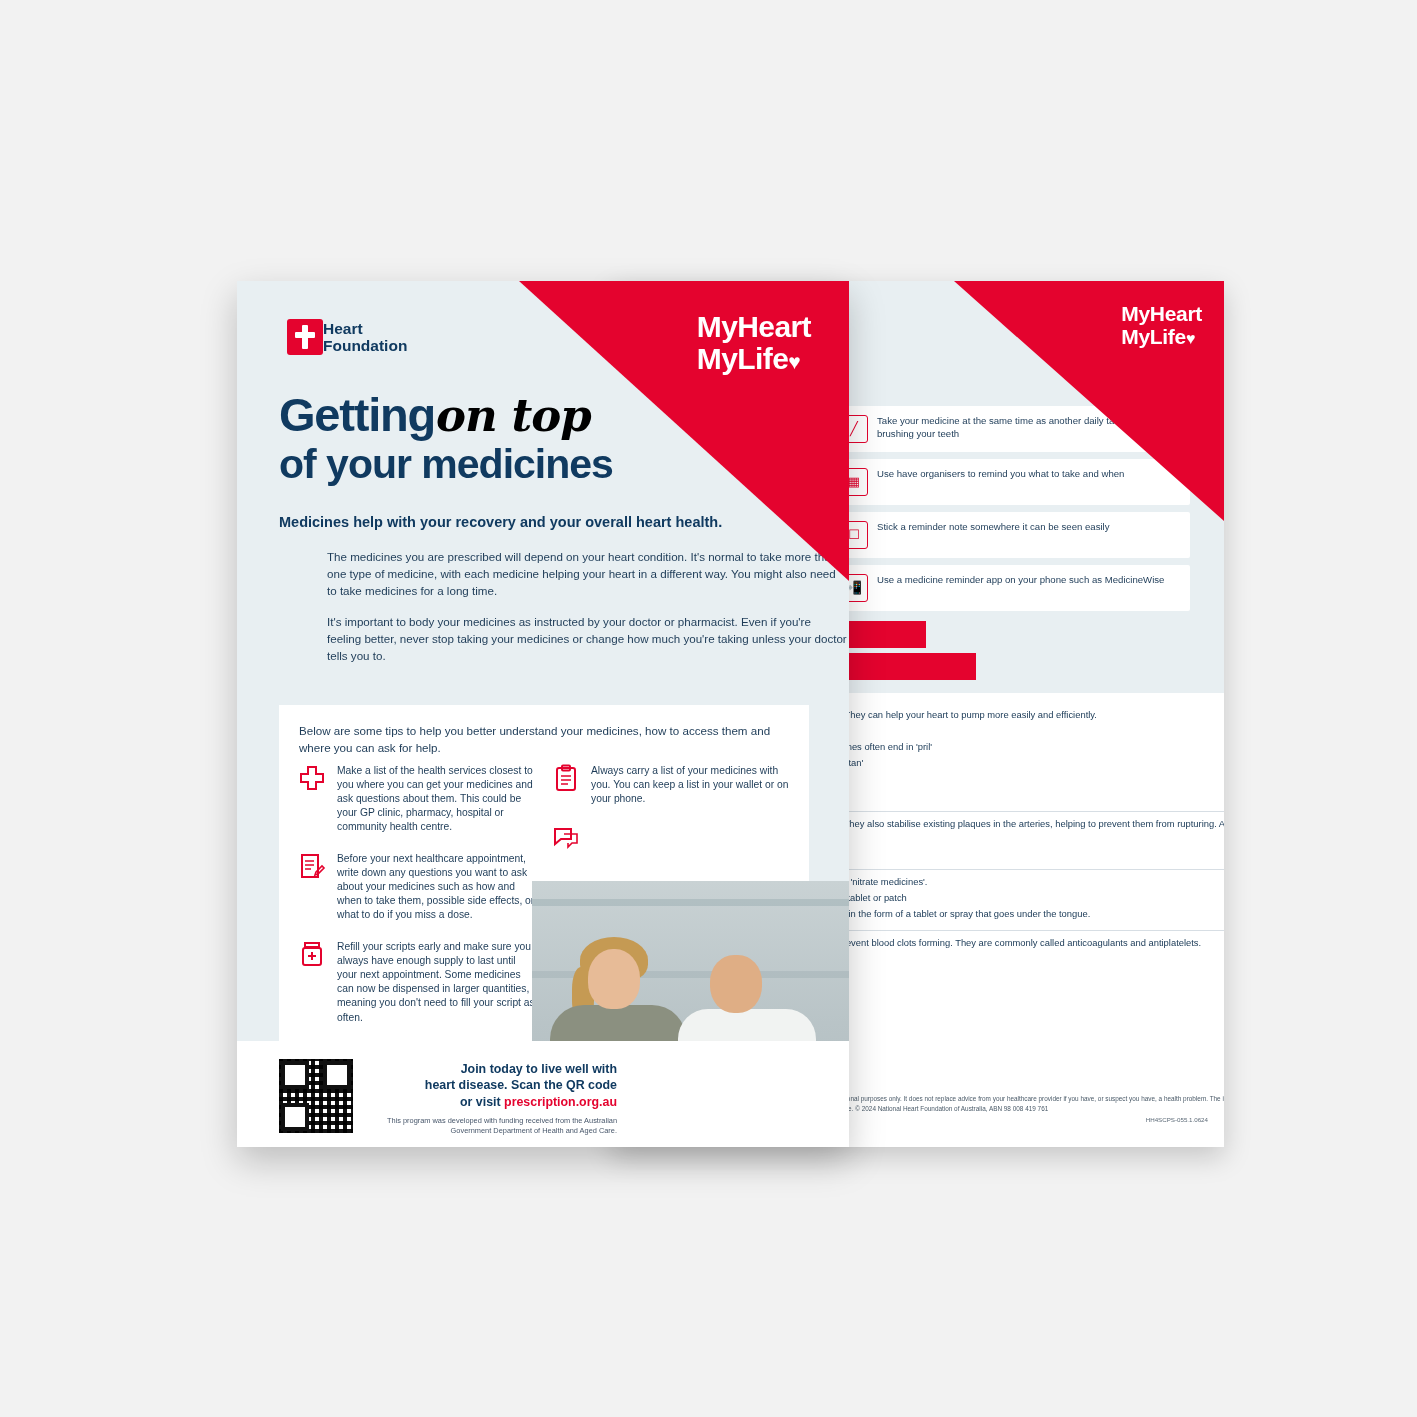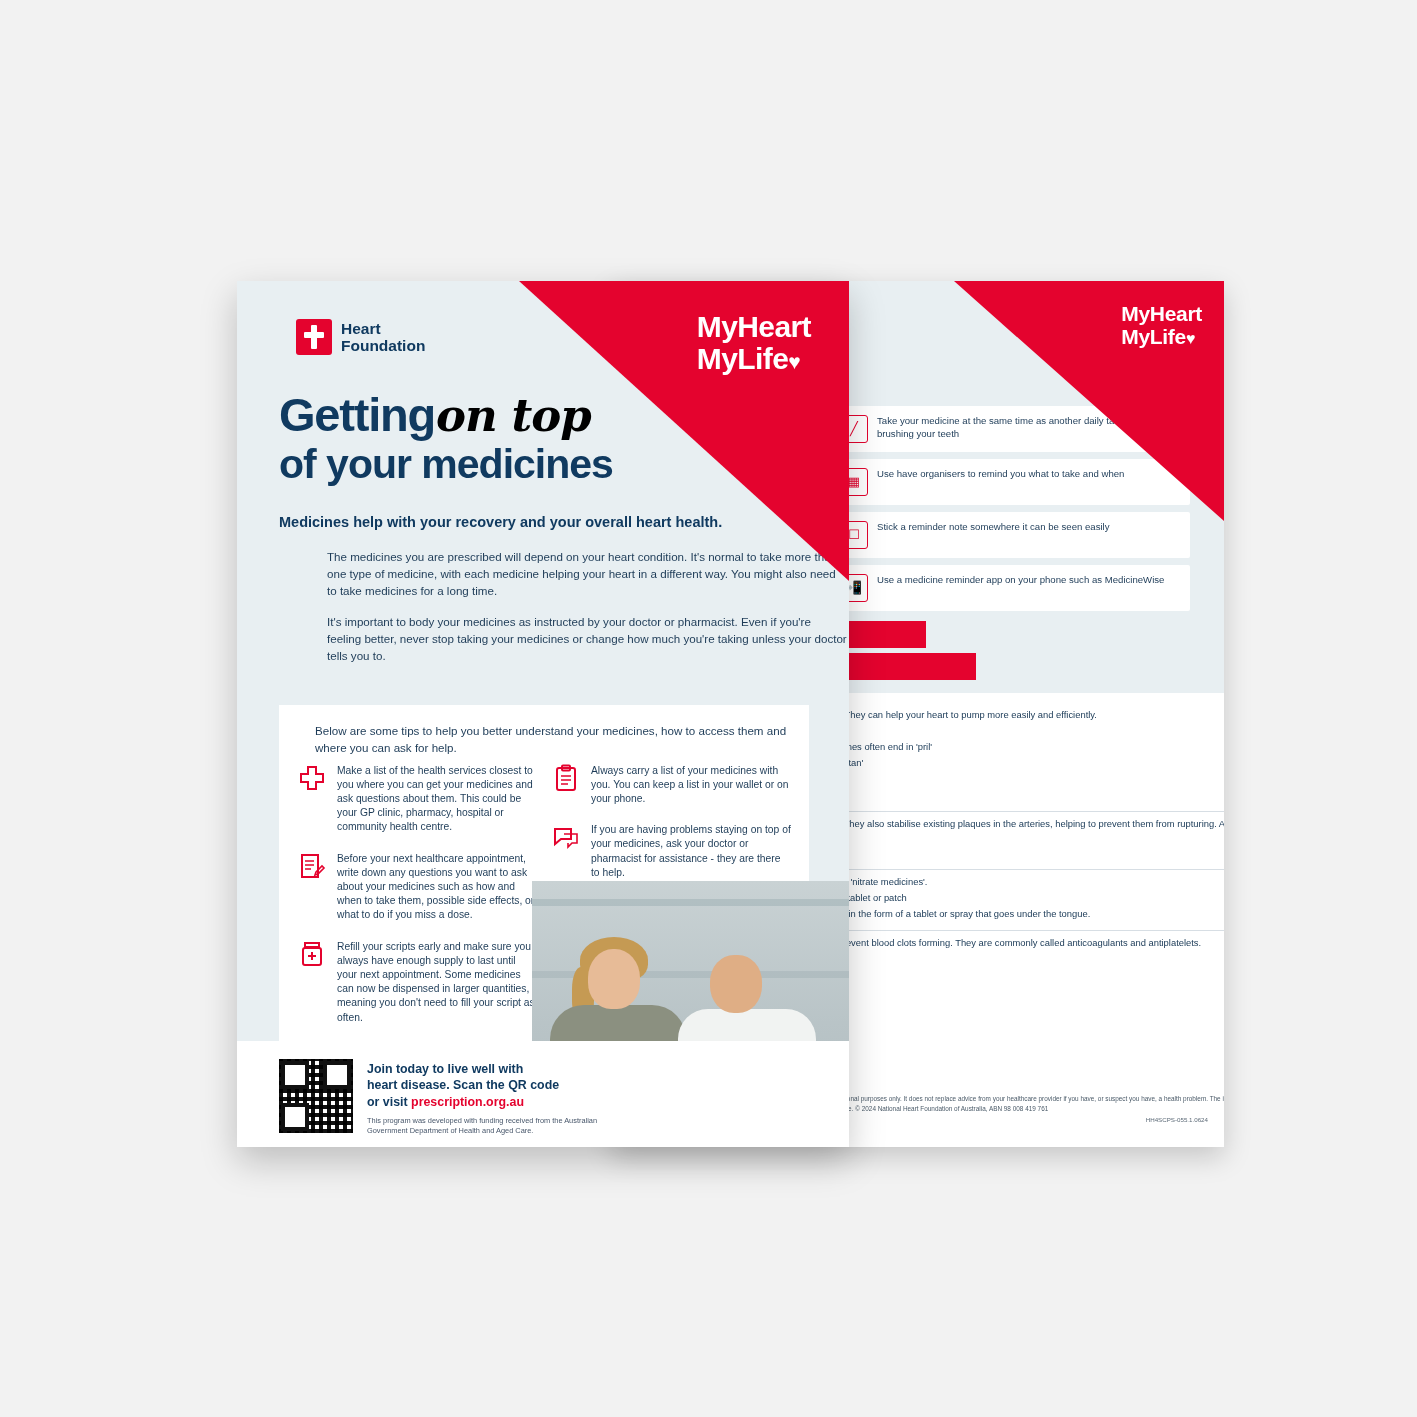--- a/index.html
+++ b/index.html
@@ -93,21 +93,21 @@
     position:absolute;right:0;top:0;width:330px;height:300px;
     background:#e4032e;
     clip-path:polygon(100% 0,100% 100%,0 0);
   }
   .front-logo{
     position:absolute;right:38px;top:30px;color:#fff;
     font-weight:bold;font-size:30px;line-height:1.06;letter-spacing:-.6px;
   }
   .front-logo .heart{font-size:21px;}
 
-  .hf-logo{position:absolute;left:59px;top:38px;display:flex;align-items:center;gap:9px;}
+  .hf-logo{position:absolute;left:50px;top:38px;display:flex;align-items:center;}
   .hf-mark{
     width:36px;height:36px;background:#e4032e;border-radius:3px;position:relative;
   }
   .hf-mark:before{
     content:"";position:absolute;left:15px;top:6px;width:6px;height:24px;background:#fff;border-radius:1px;
   }
   .hf-mark:after{
     content:"";position:absolute;left:8px;top:13px;width:20px;height:6px;background:#fff;border-radius:1px;
   }
   .hf-text{color:#103a60;font-weight:bold;font-size:15.5px;line-height:1.12;}
@@ -137,21 +137,21 @@
   .section-head{
     position:absolute;left:42px;top:393px;width:375px;
     background:#e4032e;color:#fff;font-weight:bold;font-size:15.5px;
     padding:6px 13px;
   }
   .panel{
     position:absolute;left:42px;top:424px;width:530px;height:470px;
     background:#ffffff;
   }
   .panel-intro{
-    padding:18px 20px 6px 36px;color:#1d3b57;font-size:11.6px;line-height:1.45;
+    padding:18px 20px 6px 20px;color:#1d3b57;font-size:11.6px;line-height:1.45;
   }
   .tips{display:flex;padding:0 18px;gap:14px;}
   .col{flex:1;}
   .tip{display:flex;gap:10px;margin-bottom:16px;}
   .tip-ic{
     flex:0 0 auto;width:30px;height:30px;color:#e4032e;
     display:flex;align-items:center;justify-content:center;
   }
   .tip-ic svg{width:28px;height:28px;}
   .tip-tx{color:#1d3b57;font-size:10.3px;line-height:1.38;padding-top:1px;}
@@ -176,21 +176,21 @@
   .man-head{position:absolute;left:178px;top:74px;width:52px;height:58px;background:#dfae85;border-radius:46%;}
   .man-body{position:absolute;left:146px;top:128px;width:138px;height:196px;background:#f1f3f2;border-radius:30px 30px 0 0;}
   .man-arm{position:absolute;left:236px;top:196px;width:52px;height:84px;background:#f1f3f2;border-radius:20px;transform:rotate(-10deg);}
   .man-hand{position:absolute;left:232px;top:262px;width:30px;height:26px;background:#dbab83;border-radius:50%;}
   .paper{position:absolute;left:184px;top:238px;width:62px;height:34px;background:#e9f1f6;transform:rotate(-9deg);}
   .leaflet{position:absolute;left:216px;bottom:22px;width:96px;height:26px;background:#f5f6f5;transform:rotate(-3deg);}
   .leaflet:after{content:"";position:absolute;left:44px;top:5px;width:16px;height:16px;background:#e4032e;border-radius:2px;}
 
   
   .front-footer{
-    position:absolute;left:0;bottom:0;width:100%;height:106px;background:#fff;
+    position:absolute;left:0;bottom:0;width:100%;height:106px;background:#fff;text-align:right;
   }
   .qr{
     position:absolute;left:42px;top:18px;width:74px;height:74px;
     background:
       repeating-linear-gradient(90deg,#111 0 4px,#fff 4px 8px),
       repeating-linear-gradient(0deg,#111 0 4px,#fff 4px 8px);
     background-blend-mode:multiply;
   }
   .qr .fe{position:absolute;width:20px;height:20px;border:4px solid #111;background:#fff;}
   .qr .fe.a{left:2px;top:2px;} .qr .fe.b{right:2px;top:2px;} .qr .fe.c{left:2px;bottom:2px;}
@@ -379,21 +379,20 @@
             <span class="tip-tx">Always carry a list of your medicines with you. You can keep a list in your wallet or on your phone.</span>
           </div>
 
           <div class="tip">
             <span class="tip-ic">
               <svg viewBox="0 0 28 28">
                   <path d="M3 6h16v10H9l-6 5z" fill="none" stroke="#e4032e" stroke-width="2"></path>
                   <path d="M12 11h13v9h-5l-4 4v-4" fill="none" stroke="#e4032e" stroke-width="1.6"></path>
                 </svg>
             </span>
-            <span class="tip-tx">If you are having problems staying on top of your medicines, ask your doctor or pharmacist for assistance - they are there to help.</span>
           </div>
 
         </div>
       </div>
     </div>
 
     <div class="photo">
       <div class="bg"></div>
       <div class="shelfA"></div>
       <div class="shelfB"></div>

